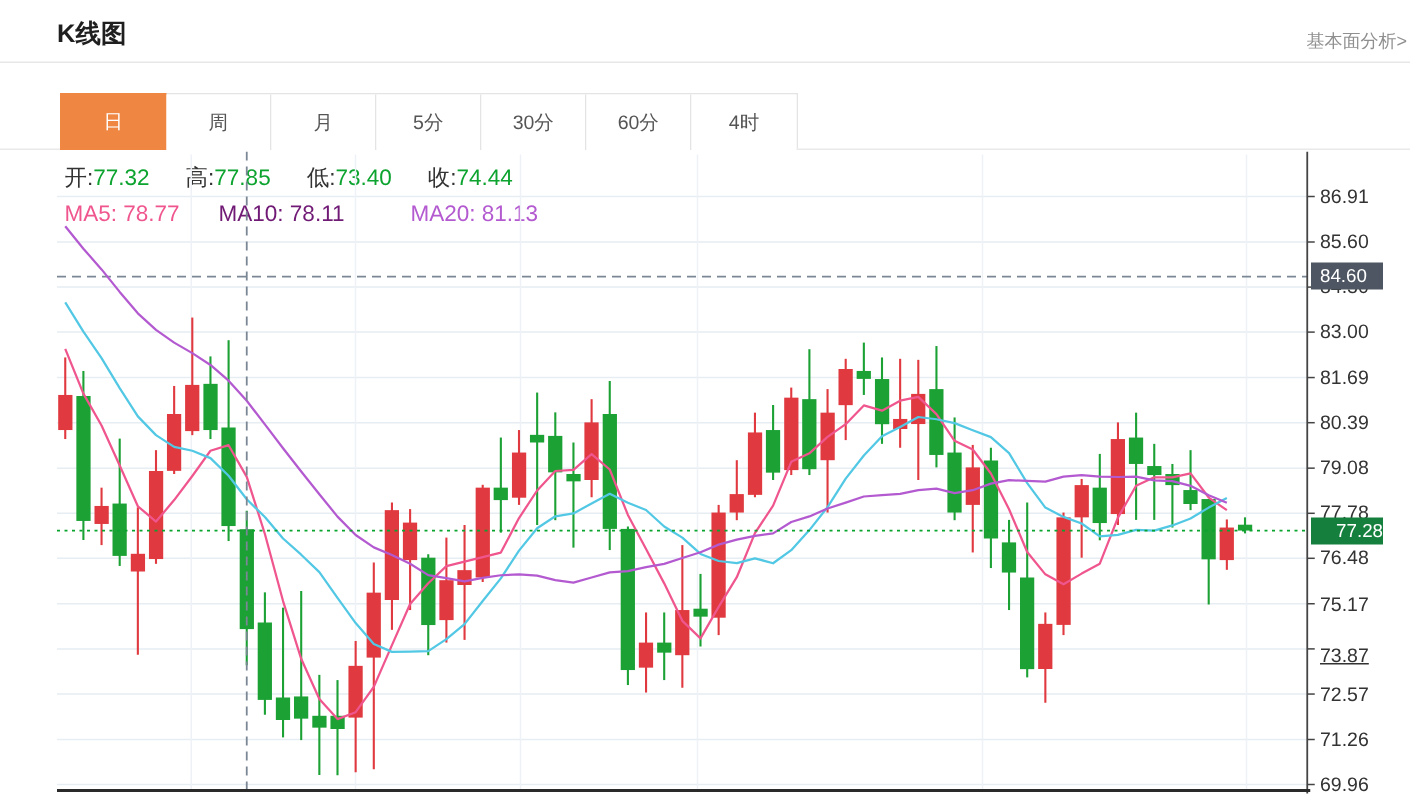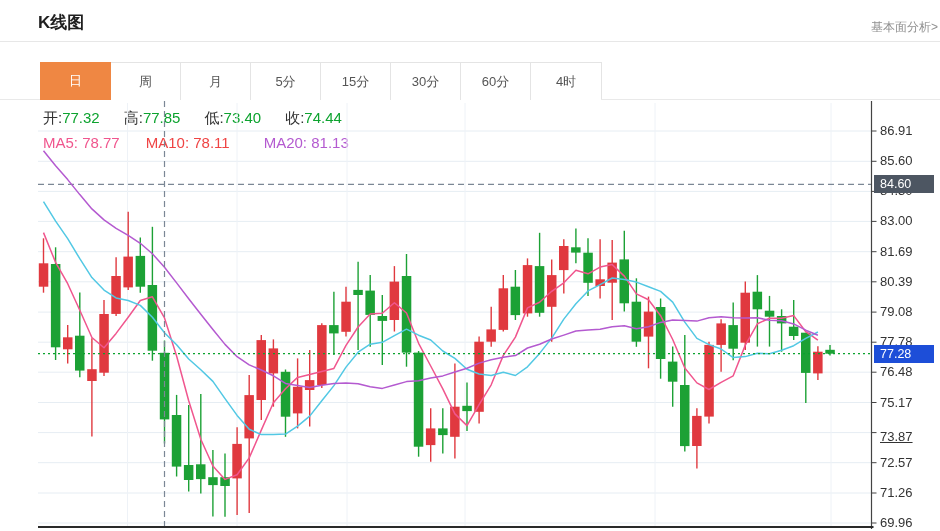--- a/index.html
+++ b/index.html
@@ -14,42 +14,41 @@
        background:#fff;border-right:1px solid #e4e4e4;cursor:pointer;box-sizing:border-box;}
   .tab:last-child{border-right:none;}
   .tab.active{color:#fff;border-right:none;margin:-1px 0 0 -1px;height:38px;line-height:38px;width:71px;}
   .legend-row{position:absolute;font-size:15px;white-space:nowrap;}
   #legend-ohlc{left:43px;top:109px;}
   #legend-ma{left:43px;top:134px;}
   .legend-item{margin-right:24px;}
   .legend-item .lab{color:#333;}
   .chart-svg{position:absolute;left:0;top:101px;width:940px;height:430px;}
   .axis-label{position:absolute;left:880px;font-size:13px;color:#333;line-height:16px;}
-  .price-badge{position:absolute;left:874px;width:60px;height:18px;line-height:18px;
+  .price-badge{position:absolute;left:874px;width:48px;height:18px;line-height:18px;
                color:#fff;font-size:12.5px;padding-left:6px;box-sizing:border-box;}
 </style>
 </head>
 <body>
 
 <div class="page-title">K线图</div>
 <div class="header-link">基本面分析&gt;</div>
 <div class="header-divider"></div>
 <div class="tabbar-underline"></div>
 <div class="tabs" id="tabs">
     <div class="tab active" style="background: rgb(239, 135, 67);">日</div>
     <div class="tab">周</div>
     <div class="tab">月</div>
     <div class="tab">5分</div>
-    <div class="tab">15分</div>
     <div class="tab">30分</div>
     <div class="tab">60分</div>
     <div class="tab">4时</div>
   </div>
 <div class="legend-row" id="legend-ohlc"><span class="legend-item"><span class="lab">开:</span><span style="color: rgb(13, 163, 47);">77.32</span></span><span class="legend-item"><span class="lab">高:</span><span style="color: rgb(13, 163, 47);">77.85</span></span><span class="legend-item"><span class="lab">低:</span><span style="color: rgb(13, 163, 47);">73.40</span></span><span class="legend-item"><span class="lab">收:</span><span style="color: rgb(13, 163, 47);">74.44</span></span></div>
-<div class="legend-row" id="legend-ma"><span class="legend-item" style="margin-right: 26px; color: rgb(240, 86, 142);">MA5: 78.77</span><span class="legend-item" style="margin-right: 34px; color: #ef4444;">MA10: 78.11</span><span class="legend-item" style="margin-right: 40px; color: rgb(180, 90, 208);">MA20: 81.13</span></div>
+<div class="legend-row" id="legend-ma"><span class="legend-item" style="margin-right: 26px; color: rgb(240, 86, 142);">MA5: 78.77</span><span class="legend-item" style="margin-right: 44px; color: #701a75;">MA10: 78.11</span><span class="legend-item" style="margin-right: 40px; color: rgb(180, 90, 208);">MA20: 81.13</span></div>
 <svg class="chart-svg" id="chart" viewBox="0 0 940 430" xmlns="http://www.w3.org/2000/svg">
     <line x1="38" y1="30.0" x2="871.5" y2="30.0" stroke="#e6edf3" stroke-width="1"></line>
     <line x1="38" y1="60.3" x2="871.5" y2="60.3" stroke="#e6edf3" stroke-width="1"></line>
     <line x1="38" y1="90.4" x2="871.5" y2="90.4" stroke="#e6edf3" stroke-width="1"></line>
     <line x1="38" y1="120.4" x2="871.5" y2="120.4" stroke="#e6edf3" stroke-width="1"></line>
     <line x1="38" y1="150.7" x2="871.5" y2="150.7" stroke="#e6edf3" stroke-width="1"></line>
     <line x1="38" y1="180.8" x2="871.5" y2="180.8" stroke="#e6edf3" stroke-width="1"></line>
     <line x1="38" y1="211.1" x2="871.5" y2="211.1" stroke="#e6edf3" stroke-width="1"></line>
     <line x1="38" y1="241.2" x2="871.5" y2="241.2" stroke="#e6edf3" stroke-width="1"></line>
     <line x1="38" y1="271.2" x2="871.5" y2="271.2" stroke="#e6edf3" stroke-width="1"></line>
@@ -228,14 +227,14 @@
     <div class="axis-label" style="top: 273.801px;">80.39</div>
     <div class="axis-label" style="top: 304.1px;">79.08</div>
     <div class="axis-label" style="top: 334.168px;">77.78</div>
     <div class="axis-label" style="top: 364.235px;">76.48</div>
     <div class="axis-label" style="top: 394.534px;">75.17</div>
     <div class="axis-label" style="top: 429px; text-decoration: underline;">73.87</div>
     <div class="axis-label" style="top: 454.67px;">72.57</div>
     <div class="axis-label" style="top: 484.969px;">71.26</div>
     <div class="axis-label" style="top: 515.037px;">69.96</div>
     <div class="price-badge" style="background: rgb(77, 86, 98); top: 175.428px;">84.60</div>
-    <div class="price-badge" style="background: #1d4ed8; top: 344.732px;">77.28</div>
+    <div class="price-badge" style="background: #15803d; top: 344.732px; text-align: right;">77.28</div>
   </div>
 
 </body></html>

